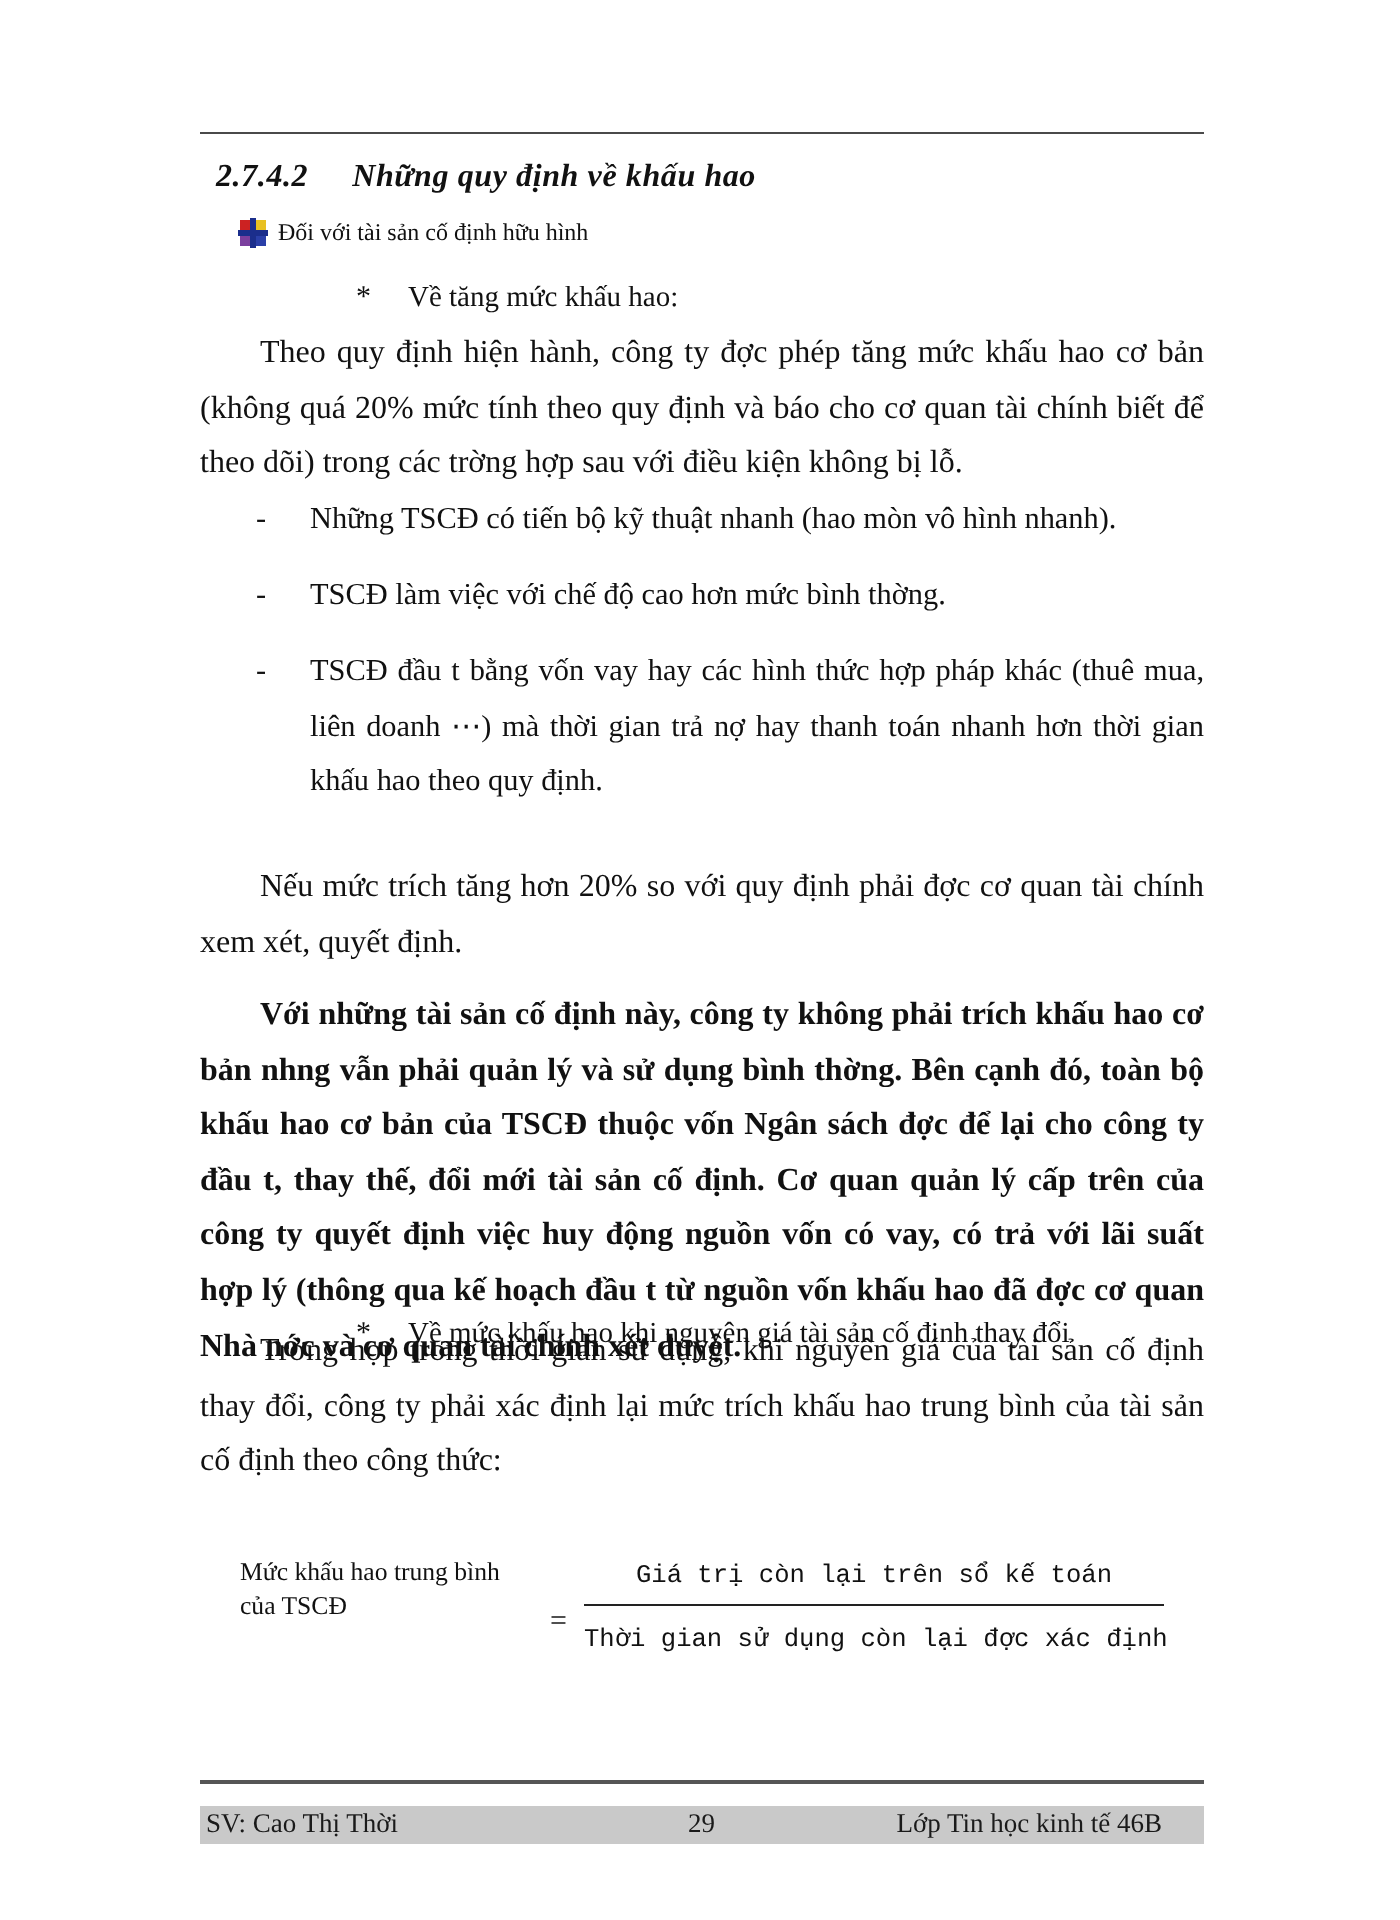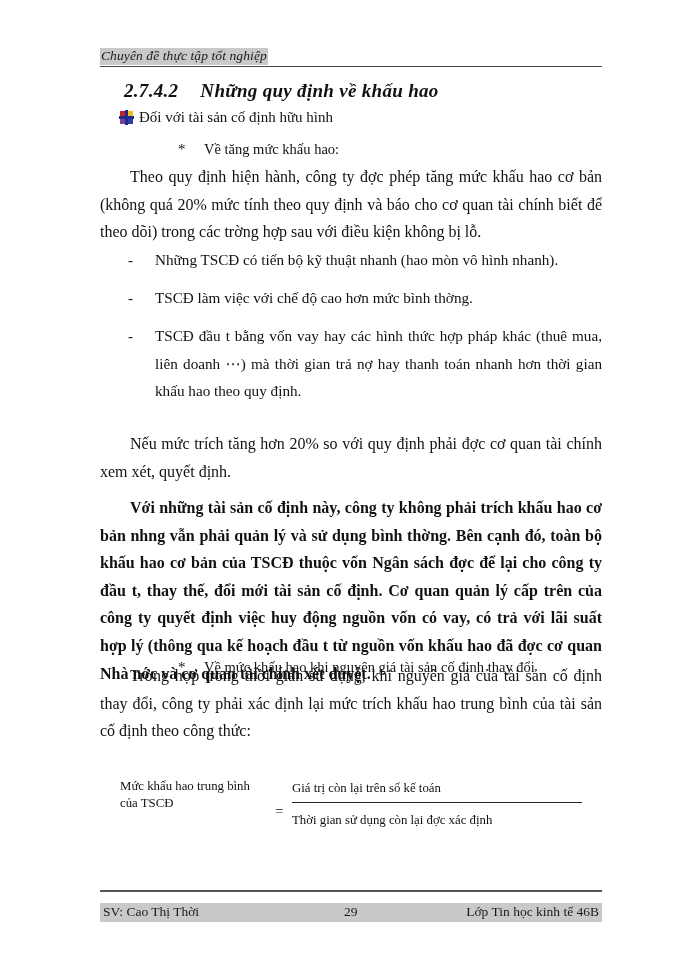--- a/index.html
+++ b/index.html
@@ -48,36 +48,36 @@
     left: 100px;
     top: 66px;
     width: 502px;
     height: 0;
     border-top: 1.6px solid #4a4a4a;
   }
 
   
   .section-heading {
     position: absolute;
-    left: 124px;
+    left: 108px;
     top: 80px;
-    font-size: 19px;
+    font-size: 16px;
     font-style: italic;
     font-weight: bold;
     white-space: nowrap;
   }
   .section-heading .num { margin-right: 22px; letter-spacing: .3px; }
   .section-heading .title { letter-spacing: .3px; }
 
   
   .star-bullet-line {
     position: absolute;
     left: 120px;
     top: 109px;
-    font-size: 15px;
+    font-size: 12px;
     white-space: nowrap;
     display: flex;
     align-items: center;
   }
   .star-glyph {
     position: relative;
     width: 13px;
     height: 13px;
     margin-right: 6px;
     flex: 0 0 auto;
@@ -148,21 +148,22 @@
     position: absolute;
     left: 155px;
     top: 25px;
     font-size: 15px;
   }
   .formula-frac {
     position: absolute;
     left: 172px;
     top: 0;
     width: 290px;
-    text-align: left;
+    text-align: center;
+    font-family: Liberation Mono, monospace;
   }
   .formula-num  { line-height: 20px; padding-bottom: 4px; white-space: nowrap; }
   .formula-bar  { border-top: 1.2px solid #222; height: 0; margin: 0 0 0 0; }
   .formula-den  { line-height: 20px; padding-top: 7px; white-space: nowrap; }
 
   
   .footer-rule {
     position: absolute;
     left: 100px;
     top: 890px;
@@ -185,30 +186,27 @@
   }
   .doc-footer span {
     position: absolute;
     top: 1px;
     font-size: 13.5px;
     color: #1a1a1a;
     white-space: nowrap;
   }
   .doc-footer .f-left   { left: 3px; }
   .doc-footer .f-center { left: 244px; }
-  .doc-footer .f-right  { right: 3px; text-align: center; }
+  .doc-footer .f-right  { right: 21px; text-align: center; }
 </style>
 </head>
 <body>
 
 <div class="page">
 
-  <div class="doc-header">
-    <span class="header-text">Chuyên đề thực tập tốt nghiệp</span>
-  </div>
   <div class="header-rule"></div>
 
   <div class="section-heading">
     <span class="num">2.7.4.2</span><span class="title">Những quy định về khấu hao</span>
   </div>
 
   <div class="star-bullet-line">
     <span class="star-glyph">
       <i class="q1"></i>
         <i class="q2"></i>

